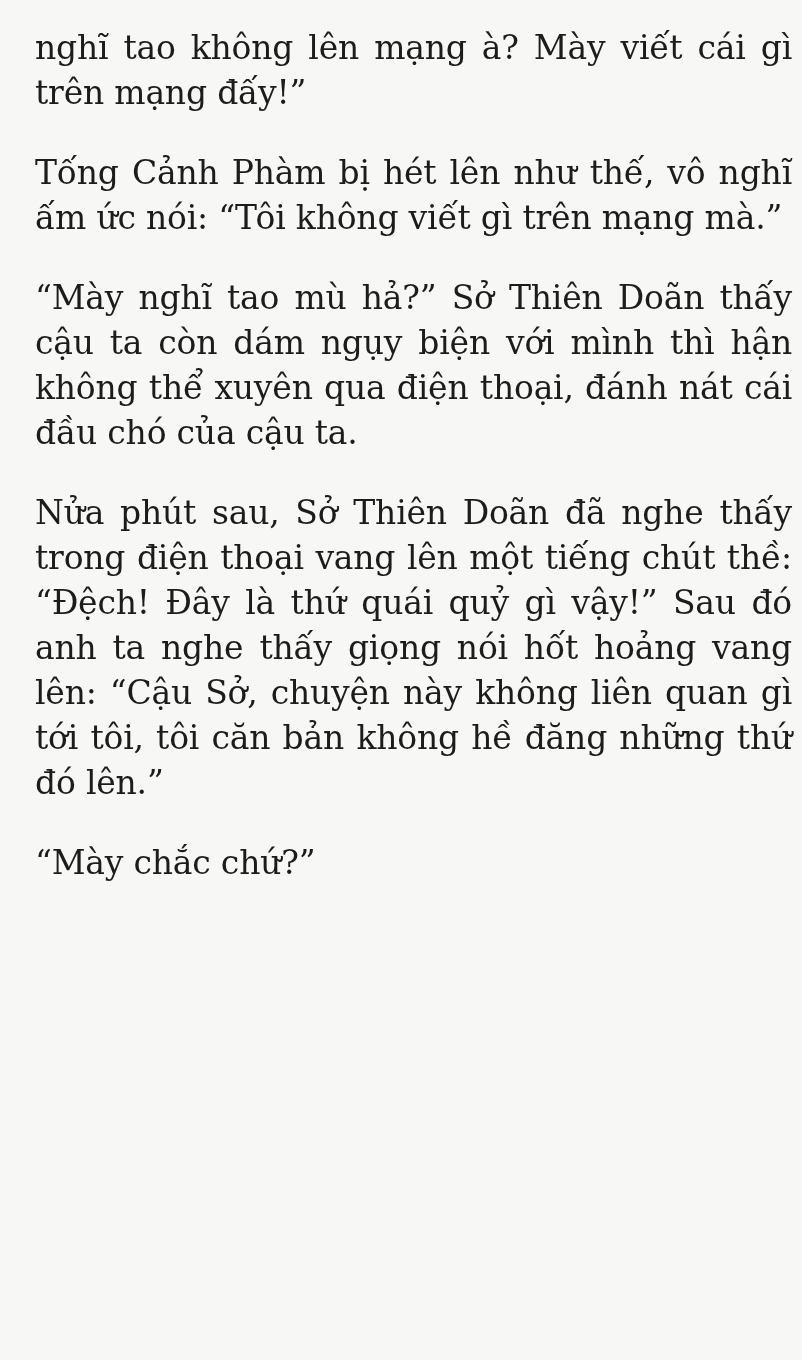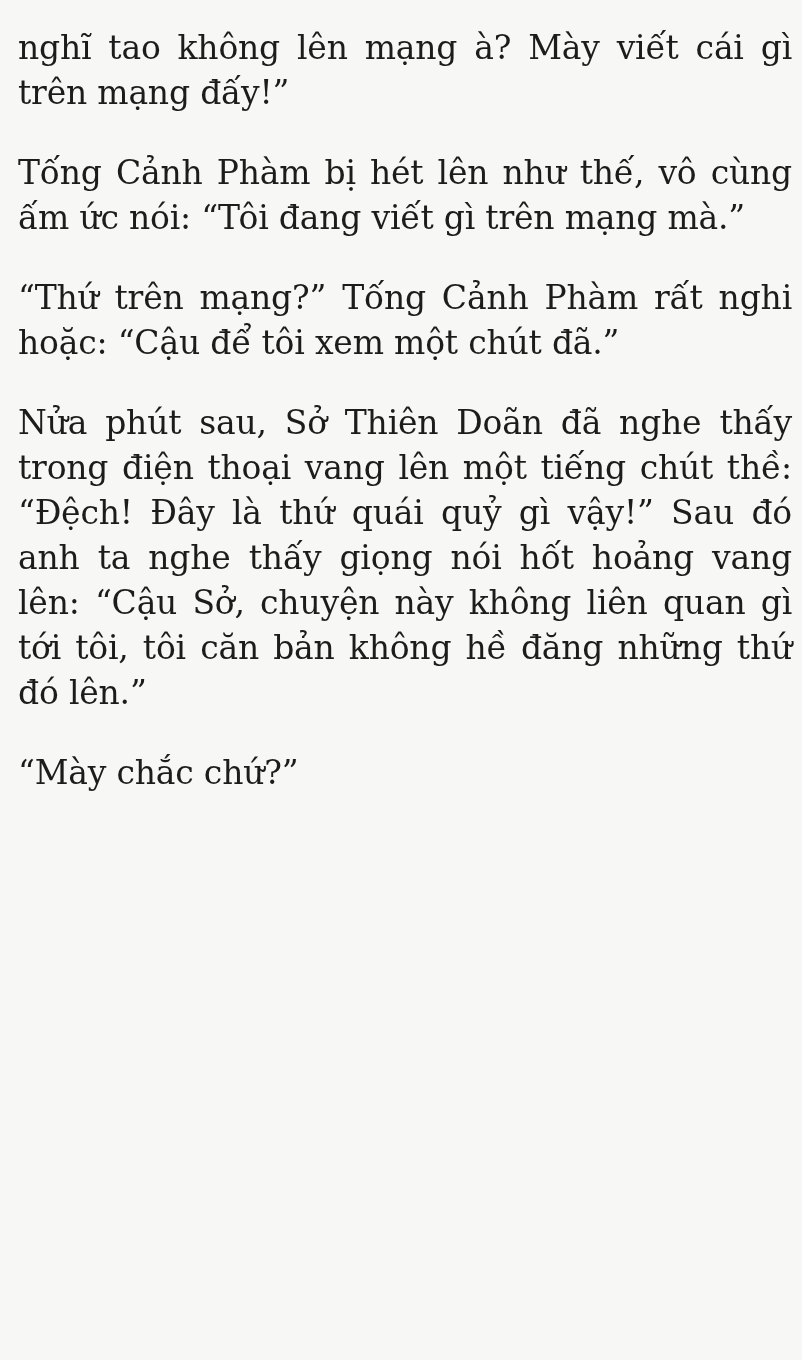--- a/index.html
+++ b/index.html
@@ -10,38 +10,38 @@
     width: 802px;
     height: 1360px;
     background: #f7f7f5;
     overflow: hidden;
     font-family: "DejaVu Serif", "Liberation Serif", serif;
   }
   .reader-page {
     box-sizing: border-box;
     width: 802px;
     height: 1360px;
-    padding: 25px 10px 0 18px;
+    padding: 25px 10px 0 35px;
     background: #f7f7f5;
     color: #1c1c1c;
   }
   .reader-page p {
     margin: 0 0 35px 0;
     font-size: 33px;
     line-height: 45px;
     text-align: justify;
     text-justify: inter-word;
     letter-spacing: -0.2px;
   }
   .reader-page p:last-child {
     margin-bottom: 0;
   }
 </style>
 </head>
 <body>
 
 <div class="reader-page">
   <p>nghĩ tao không lên mạng à? Mày viết cái gì trên mạng đấy!”</p>
-  <p>Tống Cảnh Phàm bị hét lên như thế, vô cùng ấm ức nói: “Tôi đang viết gì trên mạng mà.”</p>
-  <p>“Thứ trên mạng?” Tống Cảnh Phàm rất nghi hoặc: “Cậu để tôi xem một chút đã.”</p>
+  <p>Tống Cảnh Phàm bị hét lên như thế, vô nghĩ ấm ức nói: “Tôi không viết gì trên mạng mà.”</p>
+  <p>“Mày nghĩ tao mù hả?” Sở Thiên Doãn thấy cậu ta còn dám ngụy biện với mình thì hận không thể xuyên qua điện thoại, đánh nát cái đầu chó của cậu ta.</p>
   <p>Nửa phút sau, Sở Thiên Doãn đã nghe thấy trong điện thoại vang lên một tiếng chút thề: “Đệch! Đây là thứ quái quỷ gì vậy!” Sau đó anh ta nghe thấy giọng nói hốt hoảng vang lên: “Cậu Sở, chuyện này không liên quan gì tới tôi, tôi căn bản không hề đăng những thứ đó lên.”</p>
   <p>“Mày chắc chứ?”</p>
 </div>
 
 </body></html>

